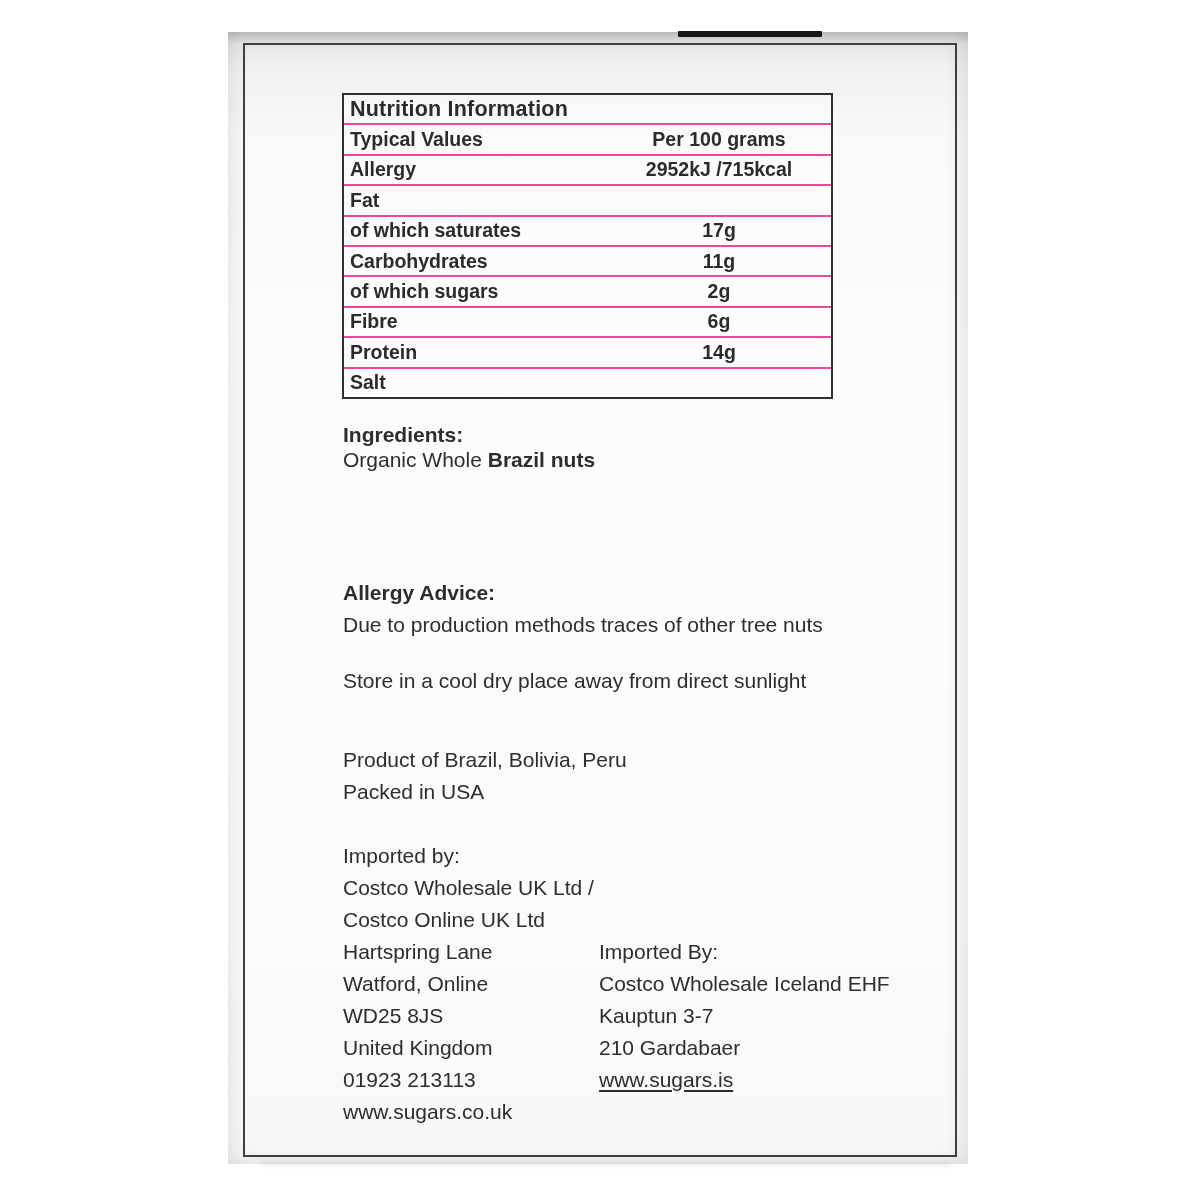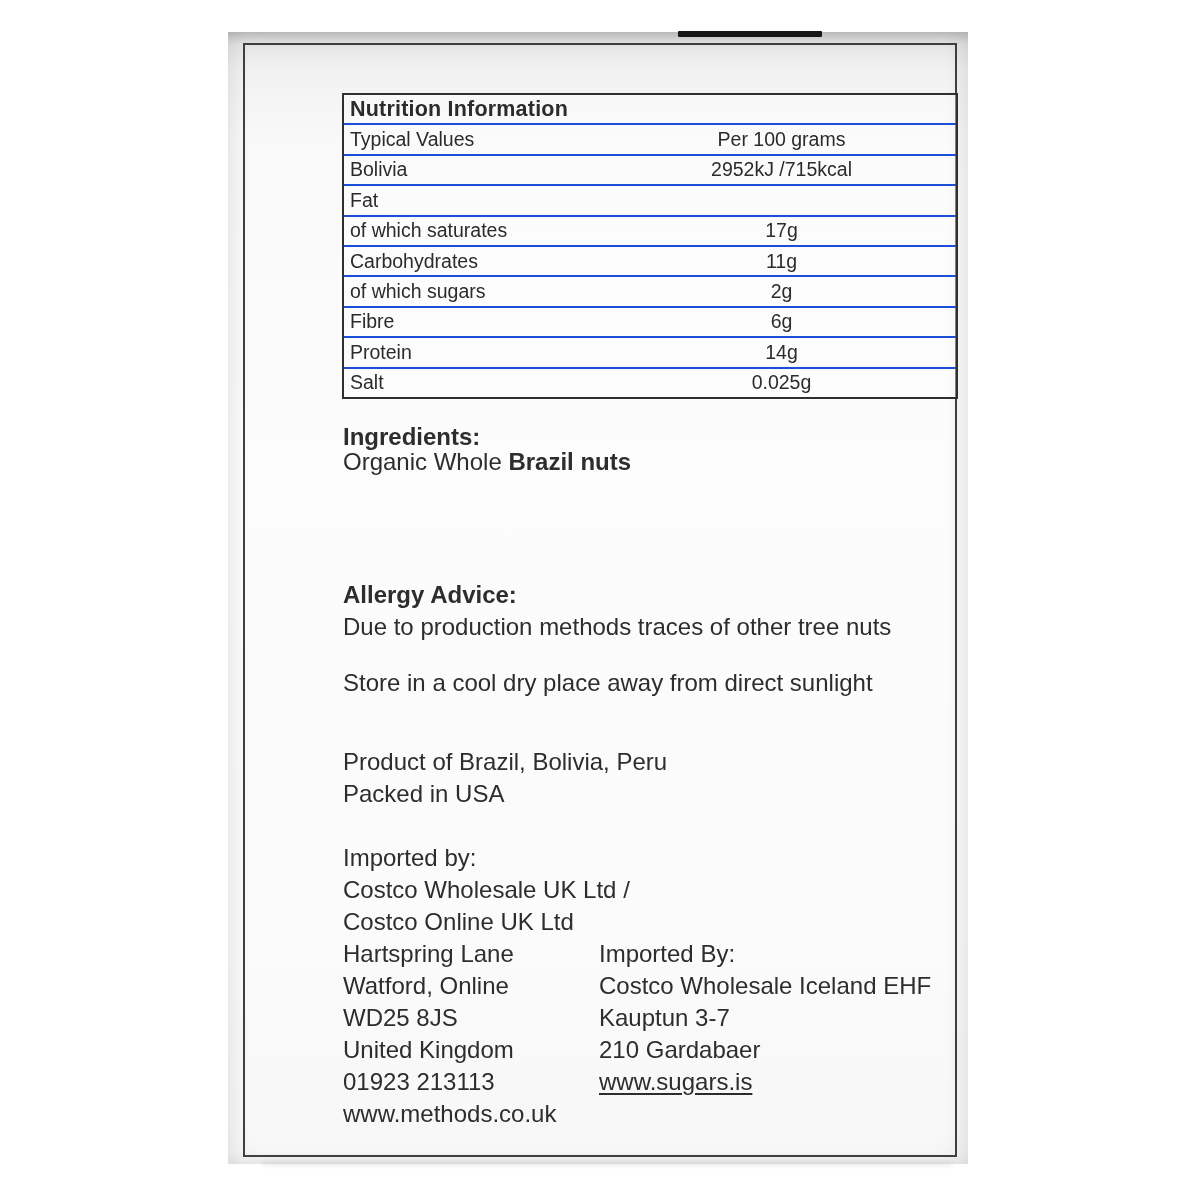--- a/index.html
+++ b/index.html
@@ -53,50 +53,51 @@
     box-sizing: border-box;
     left: 243px; top: 43px;
     width: 714px; height: 1114px;
     border: 2px solid #3f3f3f;
   }
   
   .nutri {
     position: absolute;
     box-sizing: border-box;
     left: 342px; top: 93px;
-    width: 616px;
+    width: 491px;
     border: 2px solid #2f2f2f;
     background: rgba(255,255,255,.35);
     font-size: 19.5px;
   }
   .n-row {
     position: relative;
     height: 28.4px;
-    border-top: 2px solid #1d4ed8;
+    border-top: 2px solid #ec4899;
     display: flex;
     align-items: center;
+    font-weight: bold;
   }
   .n-row:first-child { border-top: none; }
   .n-head {
     font-weight: bold;
     font-size: 21.5px;
     letter-spacing: .2px;
   }
   .n-label { padding-left: 6px; white-space: nowrap; }
   .n-value {
     position: absolute;
     left: 265px; right: 2px;
     text-align: center;
     white-space: nowrap;
   }
   
   .txt {
     position: absolute;
     left: 343px;
-    font-size: 24px;
+    font-size: 21px;
     white-space: nowrap;
     color: #2d2d2d;
   }
   .bold { font-weight: bold; }
   .cols .line { height: 32px; }
   .website-underline { text-decoration: underline; text-underline-offset: 3px; }
 </style>
 </head>
 <body>
 
@@ -109,21 +110,21 @@
 
   <div class="nutri">
     <div class="n-row n-head">
       <span class="n-label">Nutrition Information</span>
     </div>
     <div class="n-row">
       <span class="n-label">Typical Values</span>
       <span class="n-value">Per 100 grams</span>
     </div>
     <div class="n-row">
-      <span class="n-label">Bolivia</span>
+      <span class="n-label">Allergy</span>
       <span class="n-value">2952kJ /715kcal</span>
     </div>
     <div class="n-row">
       <span class="n-label">Fat</span>
     </div>
     <div class="n-row">
       <span class="n-label">of which saturates</span>
       <span class="n-value">17g</span>
     </div>
     <div class="n-row">
@@ -137,21 +138,20 @@
     <div class="n-row">
       <span class="n-label">Fibre</span>
       <span class="n-value">6g</span>
     </div>
     <div class="n-row">
       <span class="n-label">Protein</span>
       <span class="n-value">14g</span>
     </div>
     <div class="n-row">
       <span class="n-label">Salt</span>
-      <span class="n-value">0.025g</span>
     </div>
   </div>
 
   <div class="txt bold" style="top:423px">Ingredients:</div>
   <div class="txt" style="top:448px"><span>Organic Whole </span><span class="bold">Brazil nuts</span></div>
 
 
   <div class="txt bold" style="top:581px">Allergy Advice:</div>
   <div class="txt" style="top:613px">Due to production methods traces of other tree nuts</div>
 
@@ -162,21 +162,21 @@
 
   <div class="txt cols" style="top:844px">
     <div class="line">Imported by:</div>
     <div class="line">Costco Wholesale UK Ltd /</div>
     <div class="line">Costco Online UK Ltd</div>
     <div class="line">Hartspring Lane</div>
     <div class="line">Watford, Online</div>
     <div class="line">WD25 8JS</div>
     <div class="line">United Kingdom</div>
     <div class="line">01923 213113</div>
-    <div class="line">www.methods.co.uk</div>
+    <div class="line">www.sugars.co.uk</div>
   </div>
 
   <div class="txt cols" style="top:940px; left:599px">
     <div class="line">Imported By:</div>
     <div class="line">Costco Wholesale Iceland EHF</div>
     <div class="line">Kauptun 3-7</div>
     <div class="line">210 Gardabaer</div>
     <div class="line website-underline">www.sugars.is</div>
   </div>
 

